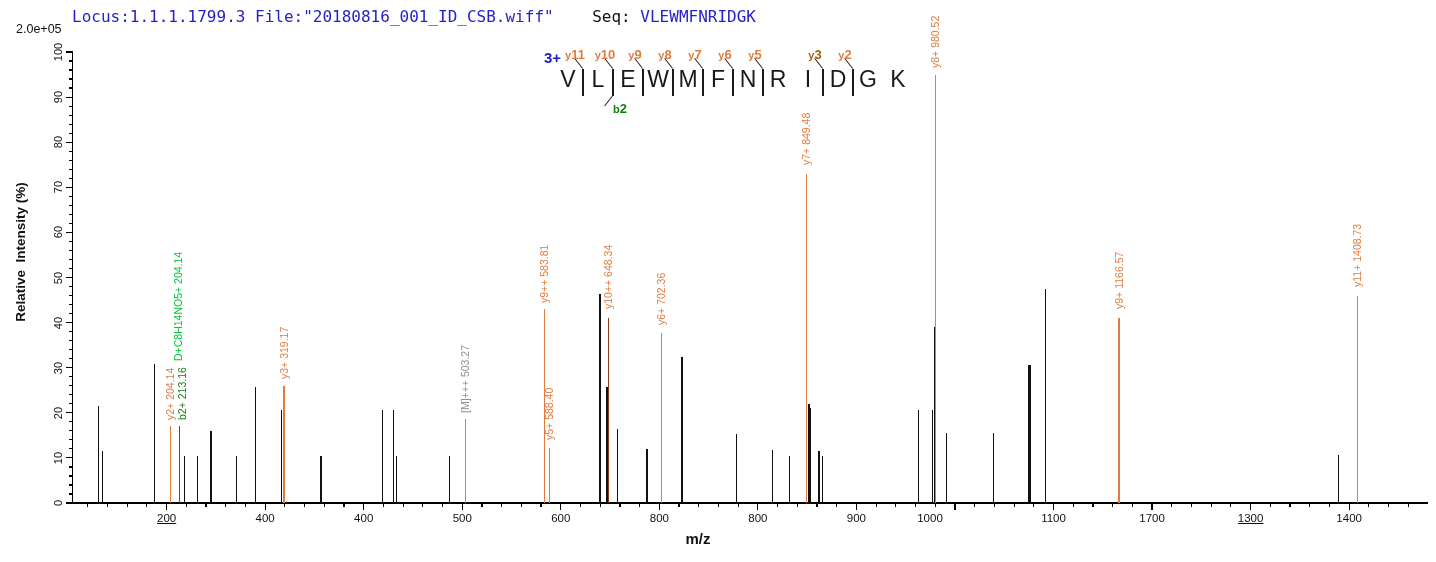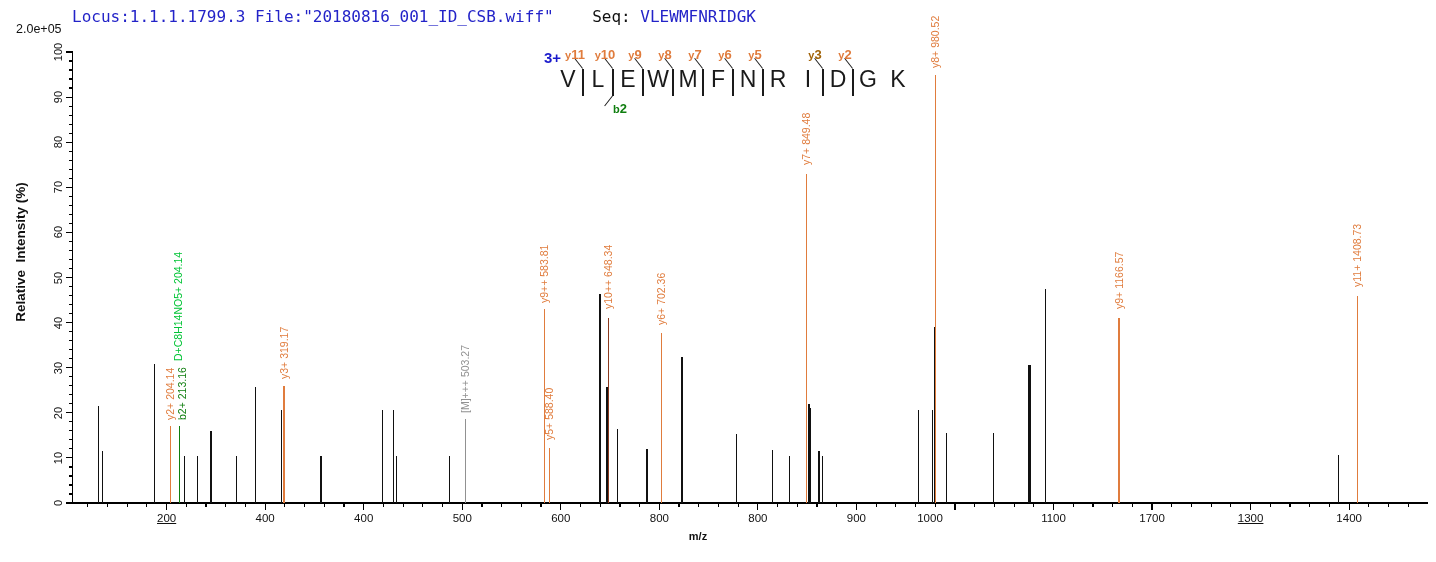--- a/index.html
+++ b/index.html
@@ -7,21 +7,21 @@
        font-family:"Liberation Sans", sans-serif;}
   #plot{position:absolute;left:0;top:0;width:1436px;height:562px;}
   .header{position:absolute;left:72px;top:7px;white-space:pre;
           font-family:"DejaVu Sans Mono", monospace;font-size:16px;}
   .hdr-blue{color:#2323c8;}
   .hdr-black{color:#111111;}
   .scale-note{position:absolute;left:16px;top:22px;font-size:12.5px;color:#111;}
   .ylabel{position:absolute;left:13px;top:252px;font-size:13.5px;font-weight:bold;color:#111;
           transform:rotate(-90deg) translateX(-50%);transform-origin:0 0;white-space:pre;}
   .xlabel{position:absolute;left:668px;top:530px;width:60px;text-align:center;
-          font-size:11px;font-weight:bold;color:#111;}
+          font-size:15px;font-weight:bold;color:#111;}
   .axis{position:absolute;background:#000;}
   .tick{position:absolute;background:#000;}
   .xt-label{position:absolute;width:44px;text-align:center;font-size:11.5px;color:#111;}
   .yt-label{position:absolute;font-size:11px;color:#111;
             transform:rotate(-90deg) translateX(-50%);transform-origin:0 0;}
   .peak{position:absolute;}
   .pk-label{position:absolute;font-size:10.5px;white-space:pre;
             transform:rotate(-90deg);transform-origin:0 0;line-height:12px;}
   .charge{position:absolute;left:544px;top:49px;font-size:15px;font-weight:bold;}
   .residue{position:absolute;top:66px;width:30px;text-align:center;

